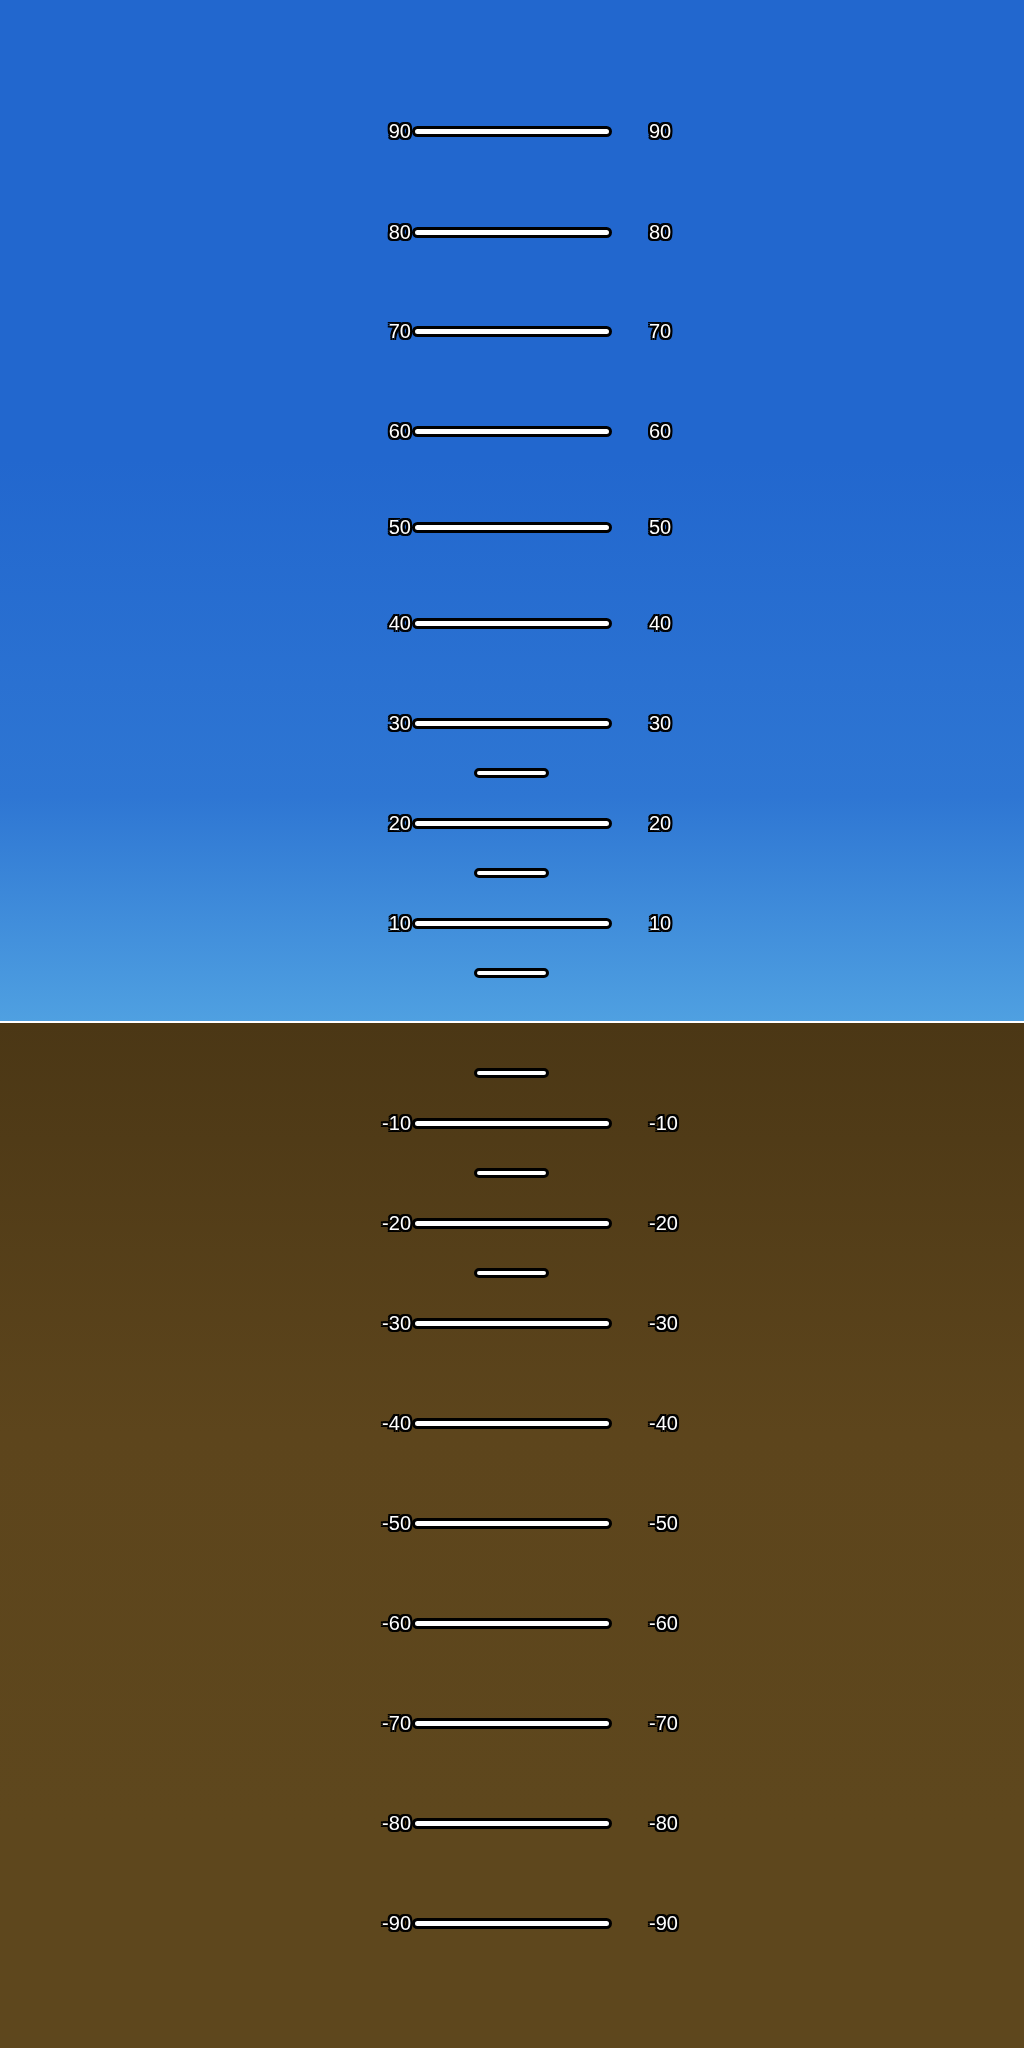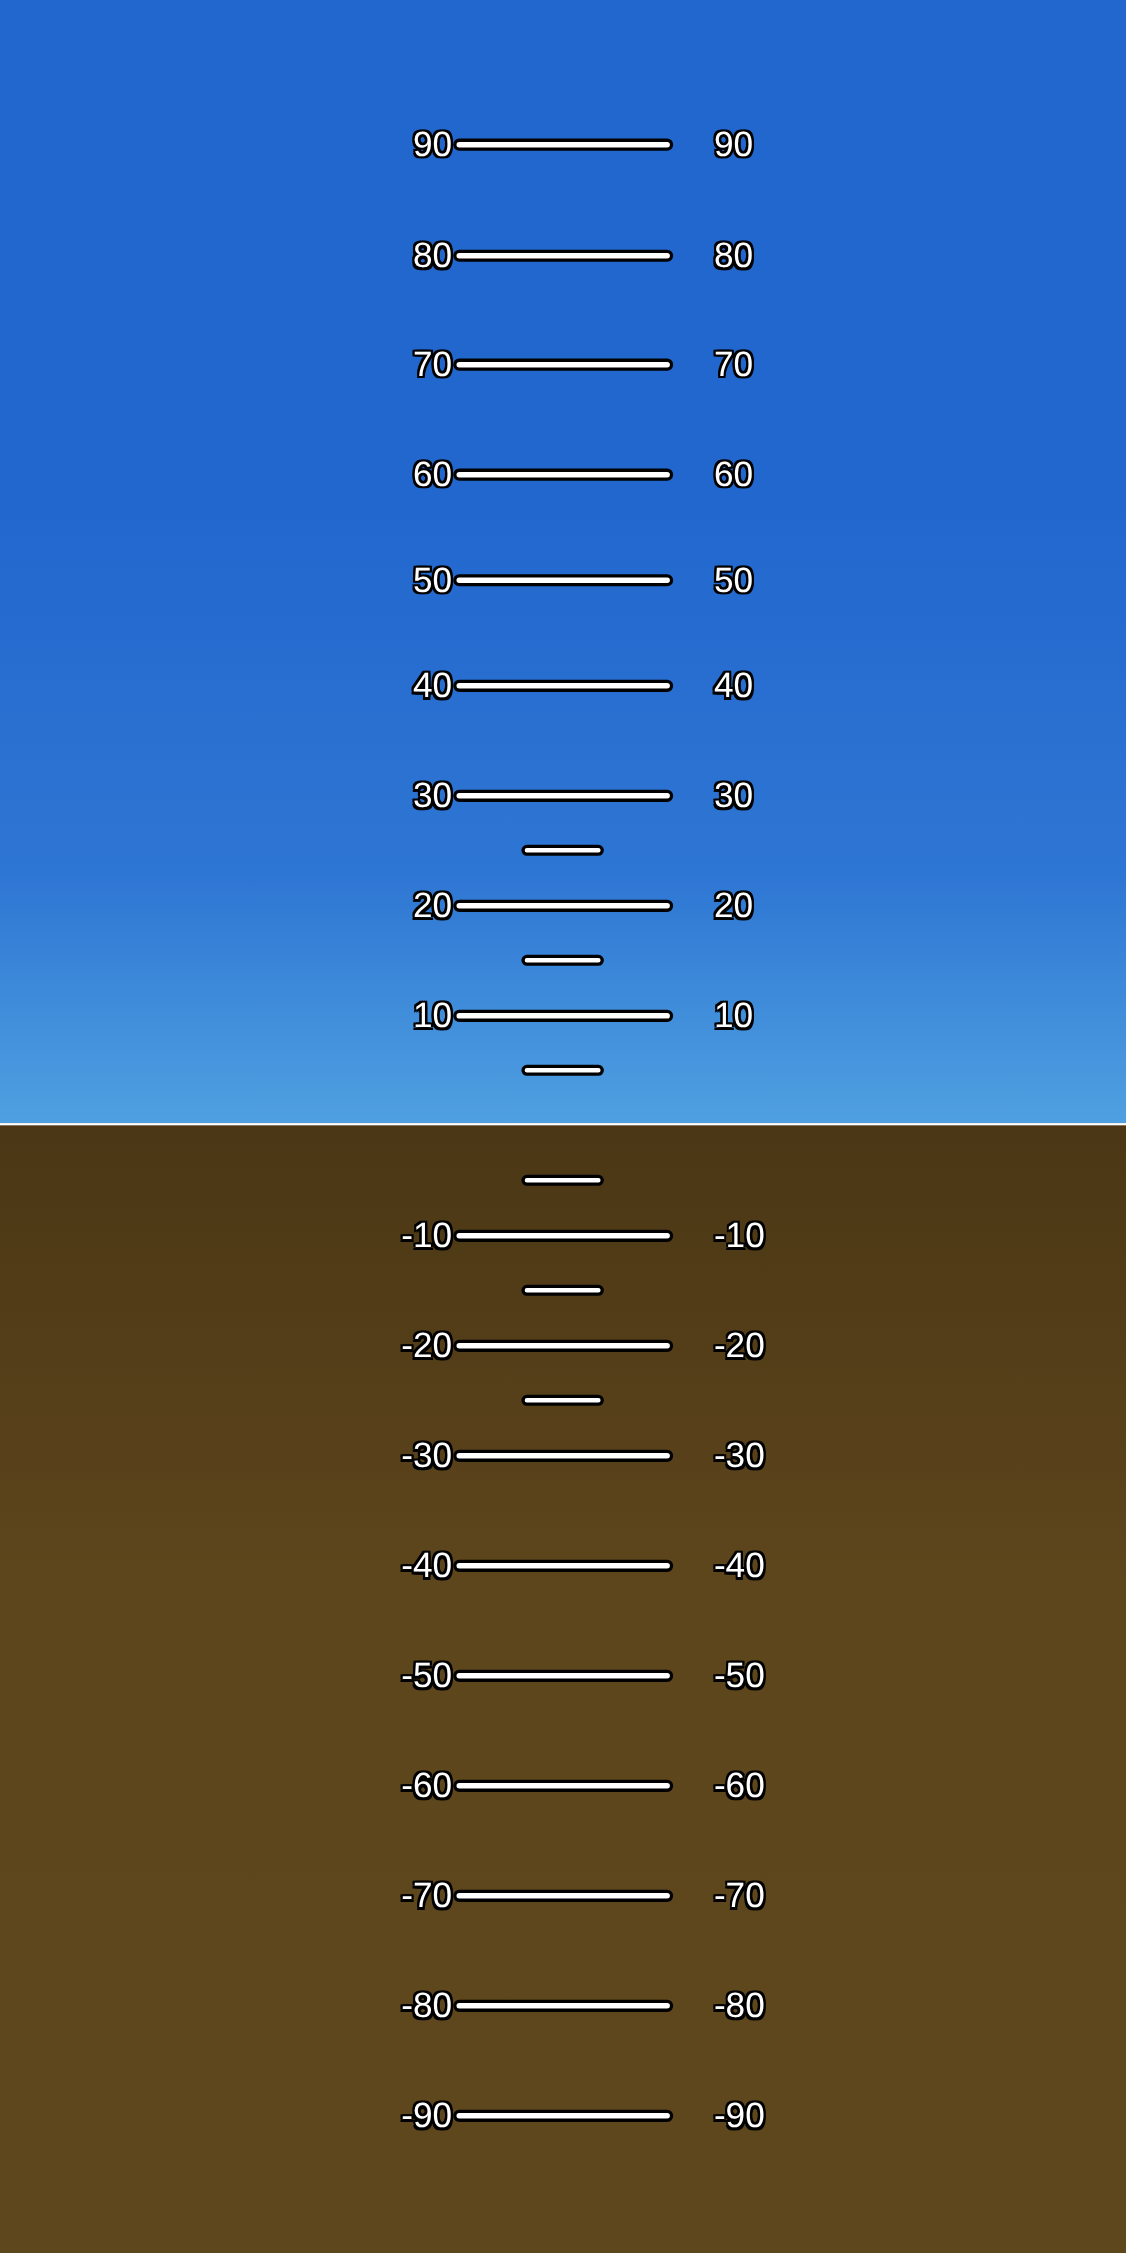--- a/index.html
+++ b/index.html
@@ -73,21 +73,21 @@
     height: 4px;
     background: var(--line-color);
     border: 3px solid var(--outline-color);
     border-radius: 5px;
   }
   .lbl {
     position: absolute;
     top: -15px;
     height: 30px;
     line-height: 30px;
-    font-size: 32px;
+    font-size: 20px;
     color: var(--line-color);
     white-space: nowrap;
     text-shadow:
       2px 0 0 var(--outline-color), -2px 0 0 var(--outline-color),
       0 2px 0 var(--outline-color), 0 -2px 0 var(--outline-color),
       2px 2px 0 var(--outline-color), -2px 2px 0 var(--outline-color),
       2px -2px 0 var(--outline-color), -2px -2px 0 var(--outline-color);
     padding-left: 36px;
   }
   .lbl.left { right: 613px; text-align: right; }

